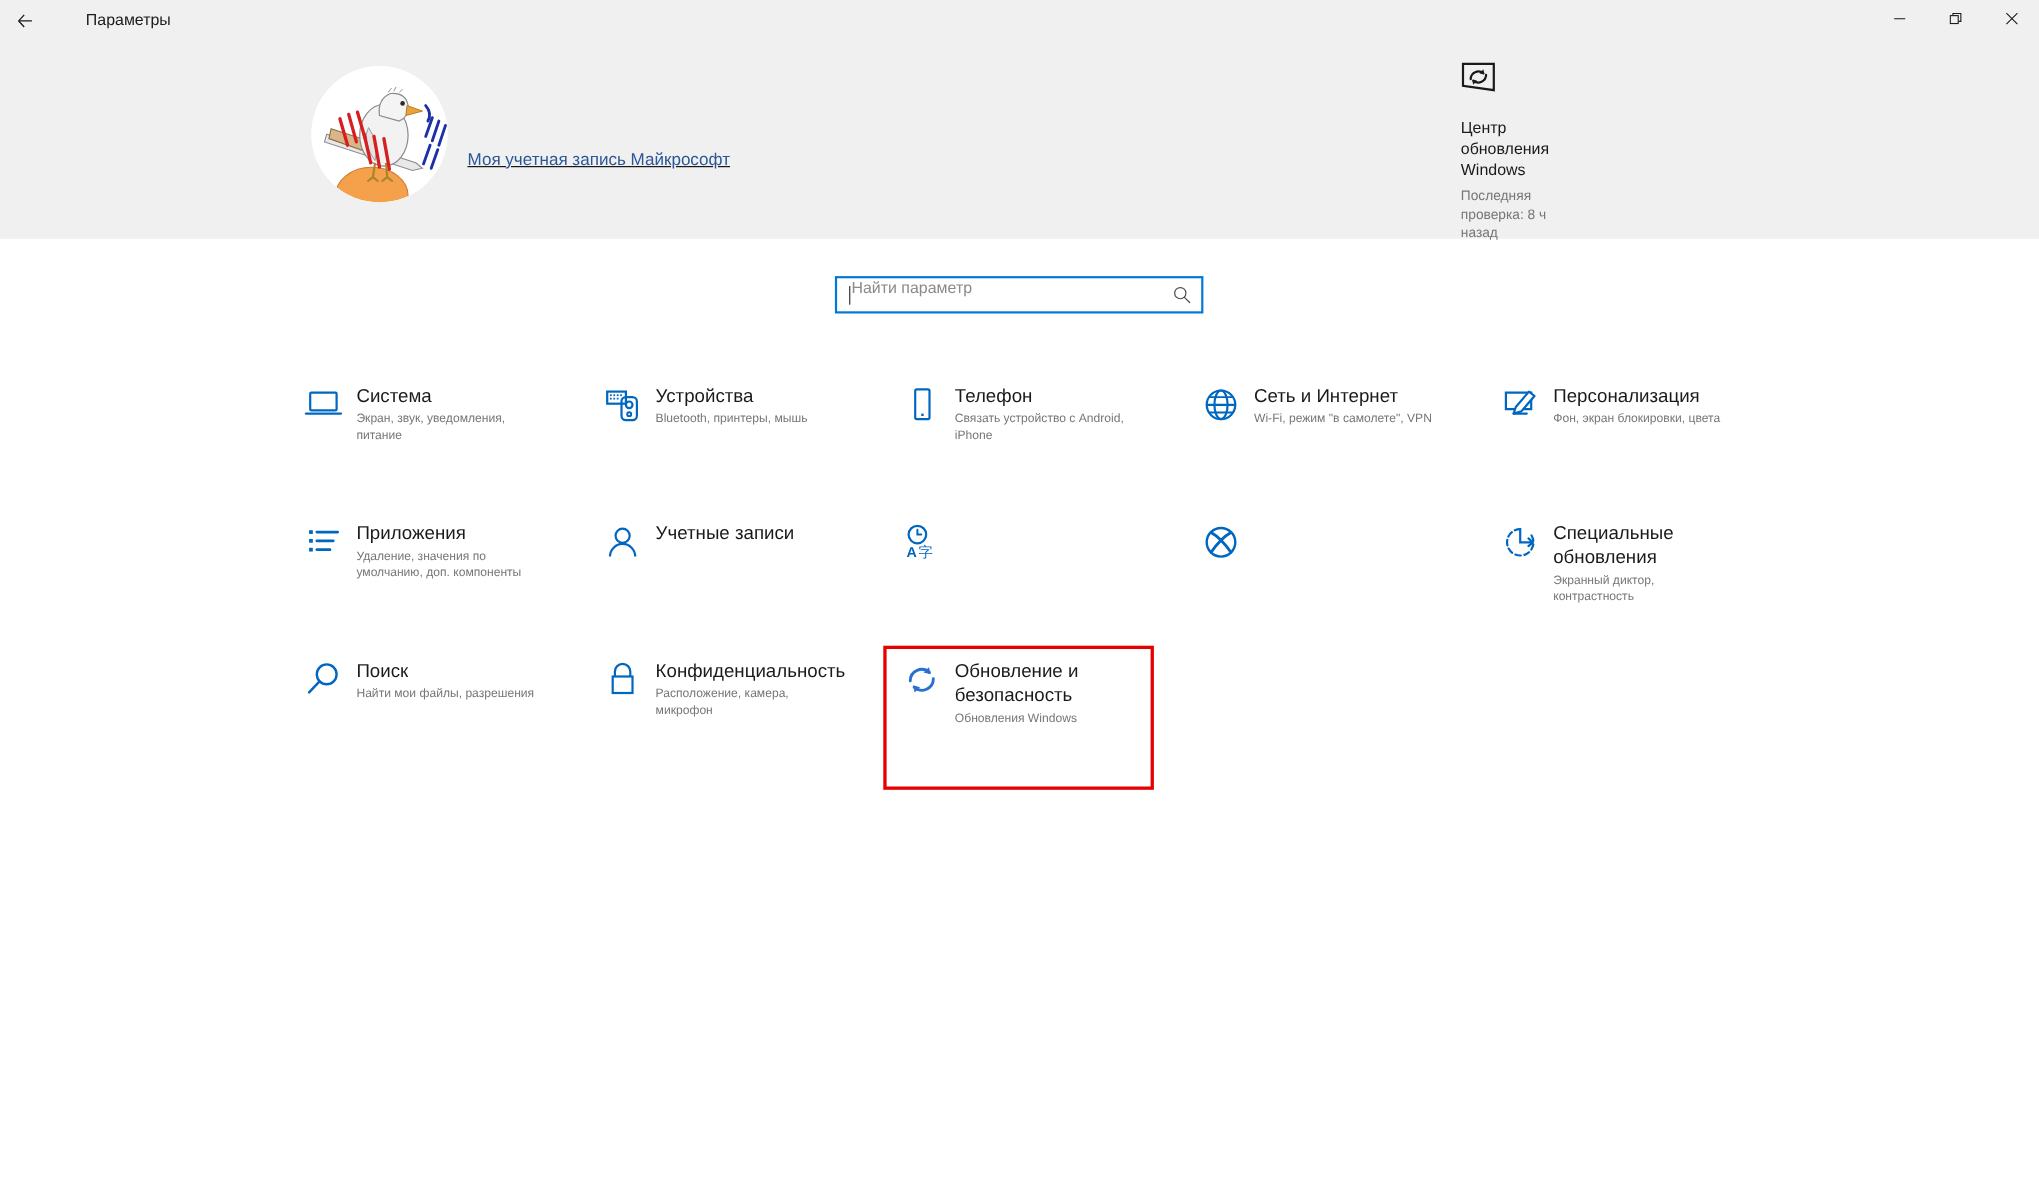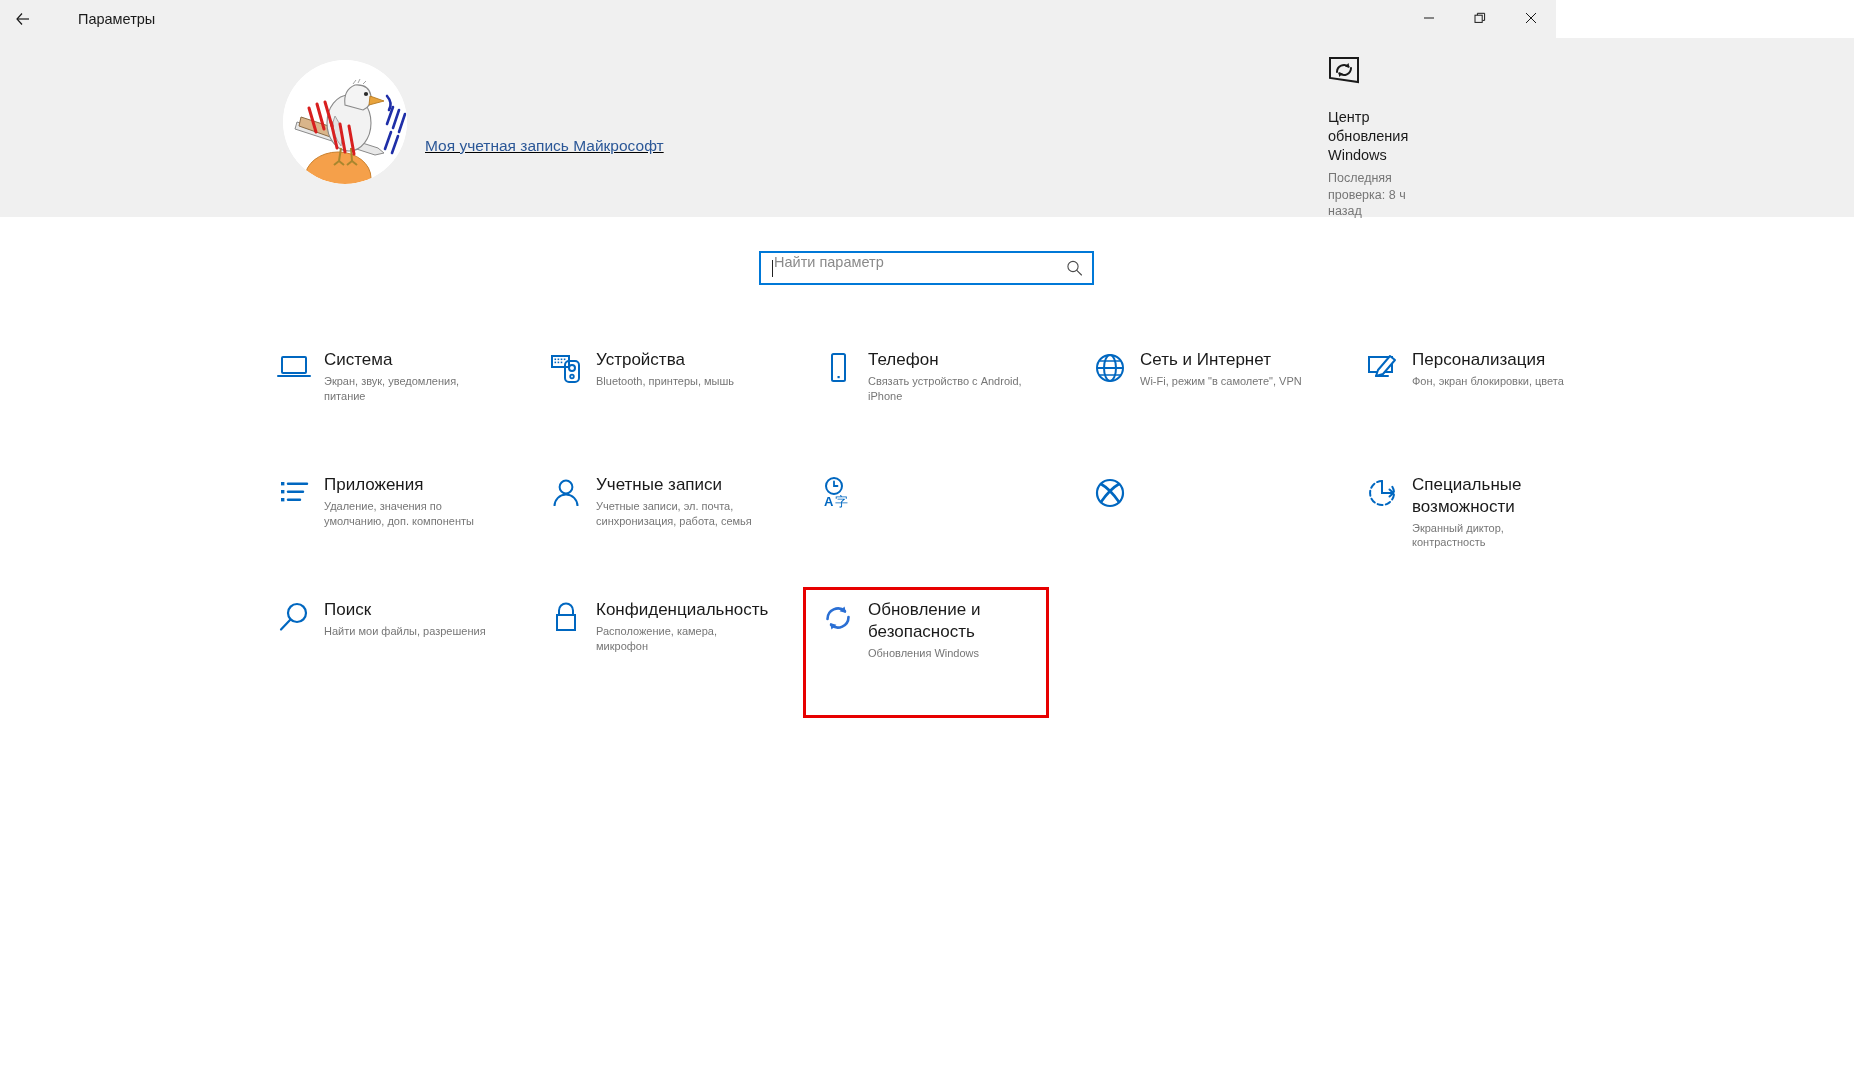--- a/index.html
+++ b/index.html
@@ -7,21 +7,21 @@
     margin: 0; padding: 0;
     width: 1854px; height: 1079px;
     background: #ffffff;
     font-family: "Liberation Sans", sans-serif;
     overflow: hidden;
   }
 
   
   #titlebar {
     position: absolute; top: 0; left: 0;
-    width: 1556px; height: 38px;
+    width: 1854px; height: 38px;
     background: #f0f0f0;
     display: flex; align-items: center;
   }
   #back-button {
     width: 46px; height: 38px;
     display: flex; align-items: center; justify-content: center;
     cursor: pointer;
   }
   #back-button svg { display: block; }
   #app-title {
@@ -409,21 +409,20 @@
 
   <div class="tile">
     <div class="tile-icon">
       <svg width="36" height="34" viewBox="0 0 36 34">
         <circle cx="18" cy="11" r="6.4" fill="none" stroke="#0067c0" stroke-width="2"></circle>
         <path d="M6.5 30 a11.5 11.5 0 0 1 23 0" fill="none" stroke="#0067c0" stroke-width="2"></path>
       </svg>
     </div>
     <div class="tile-text">
       <div class="tile-title">Учетные записи</div>
-      <div class="tile-desc">Учетные записи, эл. почта, синхронизация, работа, семья</div>
     </div>
   </div>
 
   <div class="tile">
     <div class="tile-icon">
       <svg width="36" height="34" viewBox="0 0 36 34">
         <circle cx="14" cy="10" r="8" fill="none" stroke="#0067c0" stroke-width="2"></circle>
         <path d="M14 5.5 V10 H17.5" fill="none" stroke="#0067c0" stroke-width="1.8" stroke-linecap="round"></path>
         <text x="4" y="30" font-family="Liberation Sans, sans-serif" font-size="13" font-weight="bold" fill="#0067c0">A</text>
         <text x="15" y="30" font-family="DejaVu Sans, sans-serif" font-size="13" fill="#0067c0">字</text>
@@ -443,21 +442,21 @@
 
   <div class="tile">
     <div class="tile-icon">
       <svg width="36" height="34" viewBox="0 0 36 34">
         <path d="M18 5 a12 12 0 1 0 9 4" fill="none" stroke="#0067c0" stroke-width="2" stroke-linecap="round" stroke-dasharray="5 3.2"></path>
         <path d="M18 5 V17 H29" fill="none" stroke="#0067c0" stroke-width="2" stroke-linecap="round"></path>
         <path d="M25.5 13.5 L29.5 17 L25.5 20.5" fill="none" stroke="#0067c0" stroke-width="2" stroke-linecap="round" stroke-linejoin="round"></path>
       </svg>
     </div>
     <div class="tile-text">
-      <div class="tile-title">Специальные возможности</div>
+      <div class="tile-title">Специальные обновления</div>
       <div class="tile-desc">Экранный диктор, контрастность</div>
     </div>
   </div>
 
   <div class="tile">
     <div class="tile-icon">
       <svg width="36" height="34" viewBox="0 0 36 34">
         <circle cx="21" cy="12" r="9" fill="none" stroke="#0067c0" stroke-width="2.2"></circle>
         <path d="M14.5 18.5 L5 28.5" stroke="#0067c0" stroke-width="2.2" stroke-linecap="round"></path>
       </svg>

